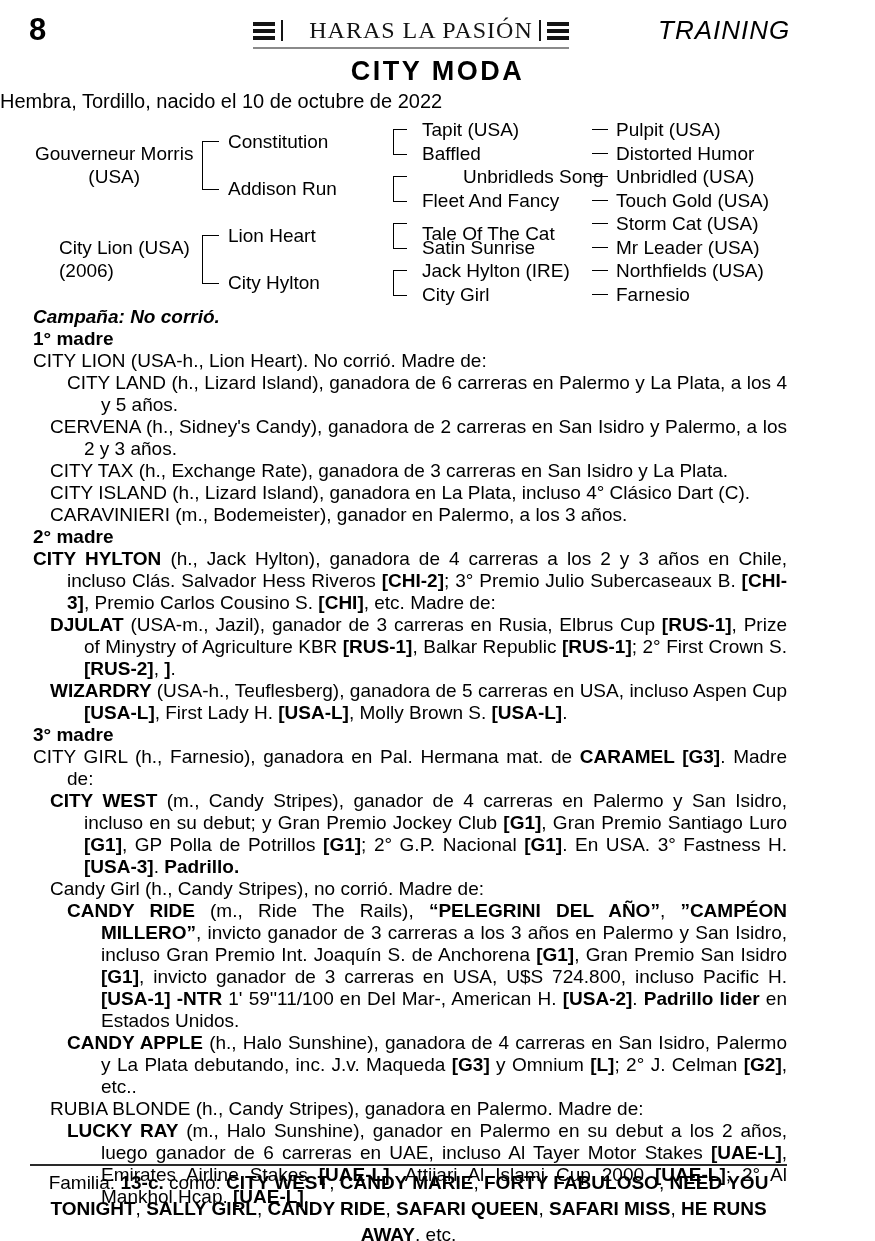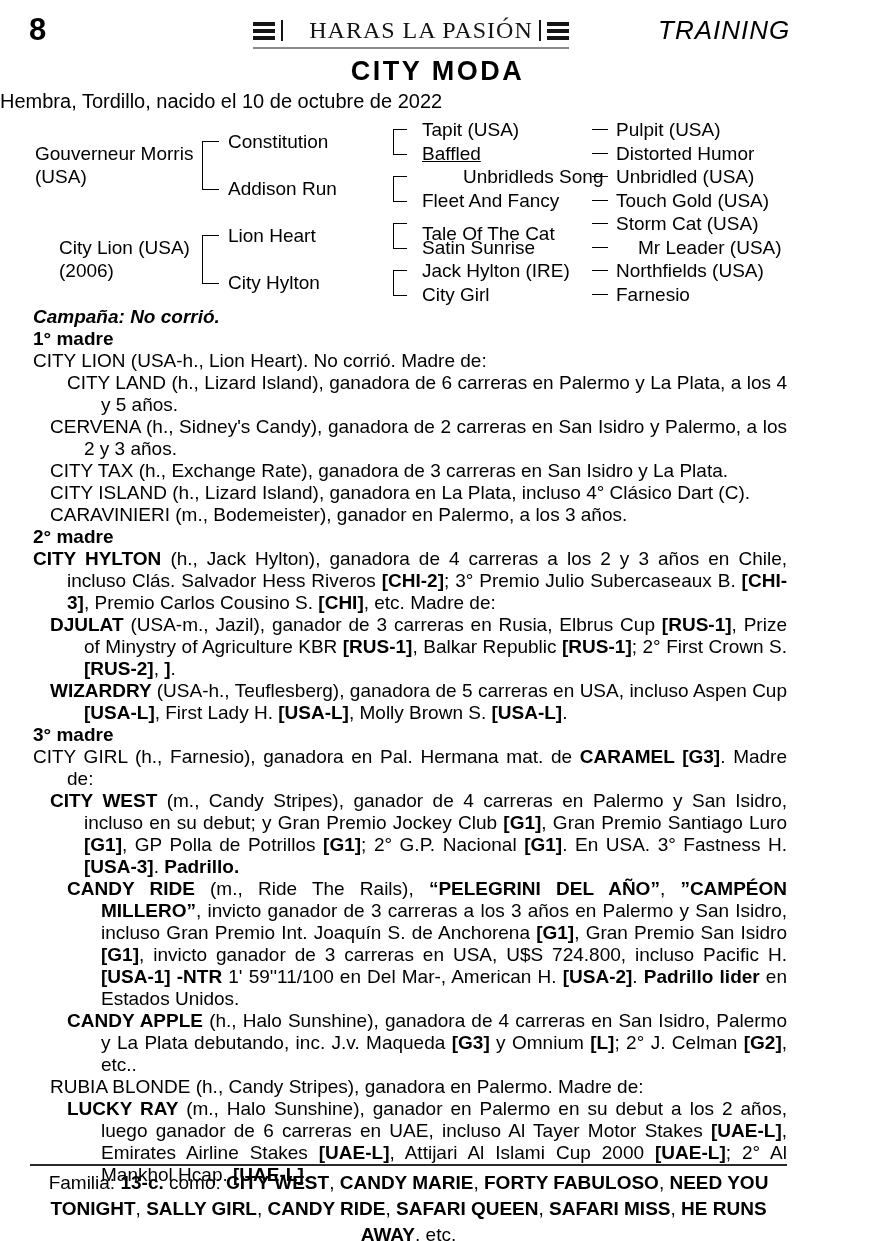--- a/index.html
+++ b/index.html
@@ -75,21 +75,21 @@
     <div class="logo-underline"></div>
   </div>
 
   <div class="training">TRAINING</div>
 
   <div class="title">CITY MODA</div>
   <div class="subtitle">Hembra, Tordillo, nacido el 10 de octubre de 2022</div>
 
   <div class="pedigree">
 
-    <div class="pnode2" style="left:35px; top:24px;">
+    <div class="pnode2" style="left:35px; top:24px;text-align:center;">
       <div>Gouverneur Morris</div>
         <div>(USA)</div>
     </div>
     <div class="pnode2" style="left:35px; top:118px;margin-left:24px;">
       <div>City Lion (USA)</div>
         <div>(2006)</div>
     </div>
 
     <div class="bracket" style="left:202px; top:23px; width:16px; height:47px;"></div>
     <div class="bracket" style="left:202px; top:117px; width:16px; height:47px;"></div>
@@ -98,21 +98,21 @@
     <div class="pnode" style="left:228px; top:59px;">Addison Run</div>
     <div class="pnode" style="left:228px; top:106px;">Lion Heart</div>
     <div class="pnode" style="left:228px; top:153px;">City Hylton</div>
 
     <div class="bracket" style="left:393px; top:11px;  width:13px; height:24px;"></div>
     <div class="bracket" style="left:393px; top:58px;  width:13px; height:24px;"></div>
     <div class="bracket" style="left:393px; top:105px; width:13px; height:24px;"></div>
     <div class="bracket" style="left:393px; top:152px; width:13px; height:24px;"></div>
 
     <div class="pnode" style="left:422px; top:0;">Tapit (USA)</div>
-    <div class="pnode" style="left:422px; top:24px;text-decoration:underline;">Baffled</div>
+    <div class="pnode" style="left:422px; top:24px;">Baffled</div>
     <div class="pnode" style="left:422px; top:47px;margin-left:41px;">Unbridleds Song</div>
     <div class="pnode" style="left:422px; top:71px;">Fleet And Fancy</div>
     <div class="pnode" style="left:422px; top:104px;">Tale Of The Cat</div>
     <div class="pnode" style="left:422px; top:118px;">Satin Sunrise</div>
     <div class="pnode" style="left:422px; top:141px;">Jack Hylton (IRE)</div>
     <div class="pnode" style="left:422px; top:165px;">City Girl</div>
 
     <div class="dash" style="left:592px; top:11px;  width:16px;"></div>
     <div class="dash" style="left:592px; top:35px;  width:16px;"></div>
     <div class="dash" style="left:592px; top:58px;  width:16px;"></div>
@@ -120,41 +120,42 @@
     <div class="dash" style="left:592px; top:105px; width:16px;"></div>
     <div class="dash" style="left:592px; top:129px; width:16px;"></div>
     <div class="dash" style="left:592px; top:152px; width:16px;"></div>
     <div class="dash" style="left:592px; top:176px; width:16px;"></div>
 
     <div class="pnode" style="left:616px; top:0;">Pulpit (USA)</div>
     <div class="pnode" style="left:616px; top:24px;">Distorted Humor</div>
     <div class="pnode" style="left:616px; top:47px;">Unbridled (USA)</div>
     <div class="pnode" style="left:616px; top:71px;">Touch Gold (USA)</div>
     <div class="pnode" style="left:616px; top:94px;">Storm Cat (USA)</div>
-    <div class="pnode" style="left:616px; top:118px;margin-left:22px;">Mr Leader (USA)</div>
+    <div class="pnode" style="left:616px; top:118px;">Mr Leader (USA)</div>
     <div class="pnode" style="left:616px; top:141px;">Northfields (USA)</div>
     <div class="pnode" style="left:616px; top:165px;">Farnesio</div>
   </div>
 
   <div class="bodytext">
     <p class="lvl0 campaign"><span>Campaña: No corrió.</span></p>
     <p class="lvl0 heading"><span>1° madre</span></p>
     <p class="lvl0"><span>CITY LION (USA-h., Lion Heart). No corrió. Madre de:</span></p>
     <p class="lvl2"><span>CITY LAND (h., Lizard Island), ganadora de 6 carreras en Palermo y La Plata, a los 4 y 5 años.</span></p>
     <p class="lvl1"><span>CERVENA (h., Sidney's Candy), ganadora de 2 carreras en San Isidro y Palermo, a los 2 y 3 años.</span></p>
     <p class="lvl1"><span>CITY TAX (h., Exchange Rate), ganadora de 3 carreras en San Isidro y La Plata.</span></p>
     <p class="lvl1"><span>CITY ISLAND (h., Lizard Island), ganadora en La Plata, incluso 4° Clásico Dart (C).</span></p>
     <p class="lvl1"><span>CARAVINIERI (m., Bodemeister), ganador en Palermo, a los 3 años.</span></p>
     <p class="lvl0 heading"><span>2° madre</span></p>
     <p class="lvl0"><b>CITY HYLTON </b><span>(h., Jack Hylton), ganadora de 4 carreras a los 2 y 3 años en Chile, incluso Clás. Salvador Hess Riveros </span><b>[CHI-2]</b><span>; 3° Premio Julio Subercaseaux B. </span><b>[CHI-3]</b><span>, Premio Carlos Cousino S. </span><b>[CHI]</b><span>, etc. Madre de:</span></p>
     <p class="lvl1"><b>DJULAT </b><span>(USA-m., Jazil), ganador de 3 carreras en Rusia, Elbrus Cup </span><b>[RUS-1]</b><span>, Prize of Minystry of Agriculture KBR </span><b>[RUS-1]</b><span>, Balkar Republic </span><b>[RUS-1]</b><span>; 2° First Crown S. </span><b>[RUS-2]</b><span>, </span><b>]</b><span>.</span></p>
     <p class="lvl1"><b>WIZARDRY </b><span>(USA-h., Teuflesberg), ganadora de 5 carreras en USA, incluso Aspen Cup </span><b>[USA-L]</b><span>, First Lady H. </span><b>[USA-L]</b><span>, Molly Brown S. </span><b>[USA-L]</b><span>.</span></p>
     <p class="lvl0 heading"><span>3° madre</span></p>
     <p class="lvl0"><span>CITY GIRL (h., Farnesio), ganadora en Pal. Hermana mat. de </span><b>CARAMEL [G3]</b><span>. Madre de:</span></p>
     <p class="lvl1"><b>CITY WEST </b><span>(m., Candy Stripes), ganador de 4 carreras en Palermo y San Isidro, incluso en su debut; y Gran Premio Jockey Club </span><b>[G1]</b><span>, Gran Premio Santiago Luro </span><b>[G1]</b><span>, GP Polla de Potrillos </span><b>[G1]</b><span>; 2° G.P. Nacional </span><b>[G1]</b><span>. En USA. 3° Fastness H. </span><b>[USA-3]</b><span>. </span><b>Padrillo.</b></p>
+    <p class="lvl1"><span>Candy Girl (h., Candy Stripes), no corrió. Madre de:</span></p>
     <p class="lvl2"><b>CANDY RIDE </b><span>(m., Ride The Rails), </span><b>“PELEGRINI DEL AÑO”</b><span>, </span><b>”CAMPÉON MILLERO”</b><span>, invicto ganador de 3 carreras a los 3 años en Palermo y San Isidro, incluso Gran Premio Int. Joaquín S. de Anchorena </span><b>[G1]</b><span>, Gran Premio San Isidro </span><b>[G1]</b><span>, invicto ganador de 3 carreras en USA, U$S 724.800, incluso Pacific H. </span><b>[USA-1] -NTR</b><span> 1' 59''11/100 en Del Mar-, American H. </span><b>[USA-2]</b><span>. </span><b>Padrillo lider</b><span> en Estados Unidos.</span></p>
     <p class="lvl2"><b>CANDY APPLE </b><span>(h., Halo Sunshine), ganadora de 4 carreras en San Isidro, Palermo y La Plata debutando, inc. J.v. Maqueda </span><b>[G3]</b><span> y Omnium </span><b>[L]</b><span>; 2° J. Celman </span><b>[G2]</b><span>, etc..</span></p>
     <p class="lvl1"><span>RUBIA BLONDE (h., Candy Stripes), ganadora en Palermo. Madre de:</span></p>
     <p class="lvl2"><b>LUCKY RAY </b><span>(m., Halo Sunshine), ganador en Palermo en su debut a los 2 años, luego ganador de 6 carreras en UAE, incluso Al Tayer Motor Stakes </span><b>[UAE-L]</b><span>, Emirates Airline Stakes </span><b>[UAE-L]</b><span>, Attijari Al Islami Cup 2000 </span><b>[UAE-L]</b><span>; 2° Al Mankhol Hcap. </span><b>[UAE-L]</b><span>.</span></p>
 
   </div>
 
   <div class="footer">
     <div class="family-divider"></div>
     <div class="family"><span>Familia: </span><b>13-c.</b><span> como: </span><b>CITY WEST</b><span>, </span><b>CANDY MARIE</b><span>, </span><b>FORTY FABULOSO</b><span>, </span><b>NEED YOU TONIGHT</b><span>, </span><b>SALLY GIRL</b><span>, </span><b>CANDY RIDE</b><span>, </span><b>SAFARI QUEEN</b><span>, </span><b>SAFARI MISS</b><span>, </span><b>HE RUNS AWAY</b><span>, etc.</span></div>

